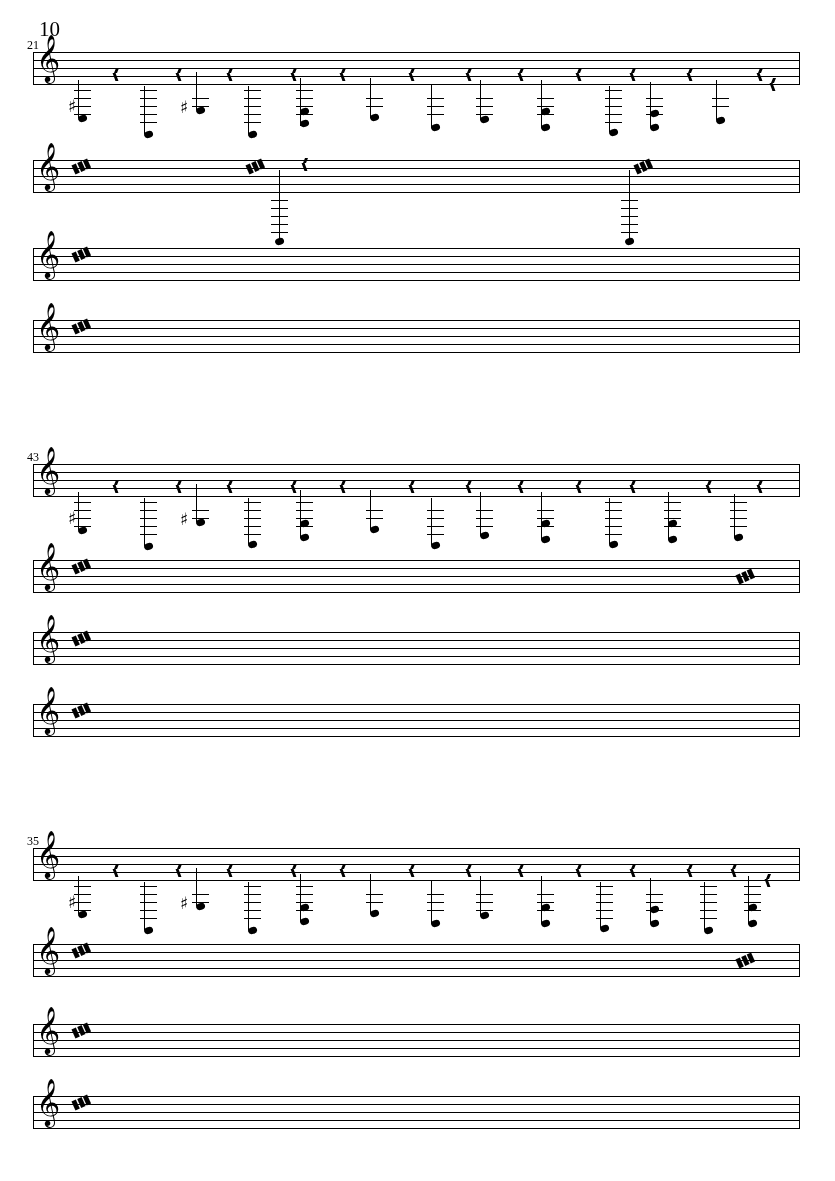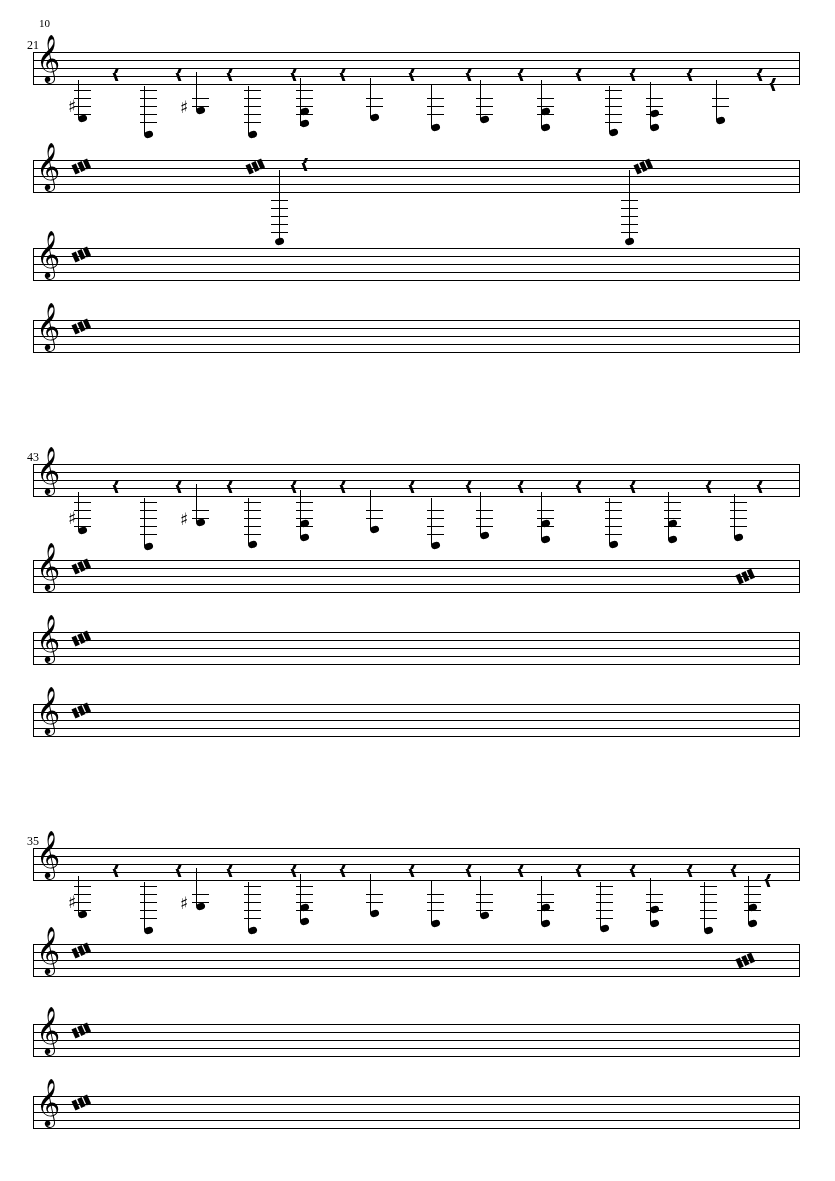--- a/index.html
+++ b/index.html
@@ -17,21 +17,21 @@
   }
   .page {
     position: absolute;
     left: 0; top: 0;
     width: 835px;
     height: 1181px;
   }
   .page-number {
     position: absolute;
     font-family: "Liberation Serif", serif;
-    font-size: 11px;
+    font-size: 21px;
     color: #000;
   }
   .system {
     position: absolute;
     left: 0;
     width: 835px;
   }
   .measure-number {
     position: absolute;
     font-family: "Liberation Serif", serif;

